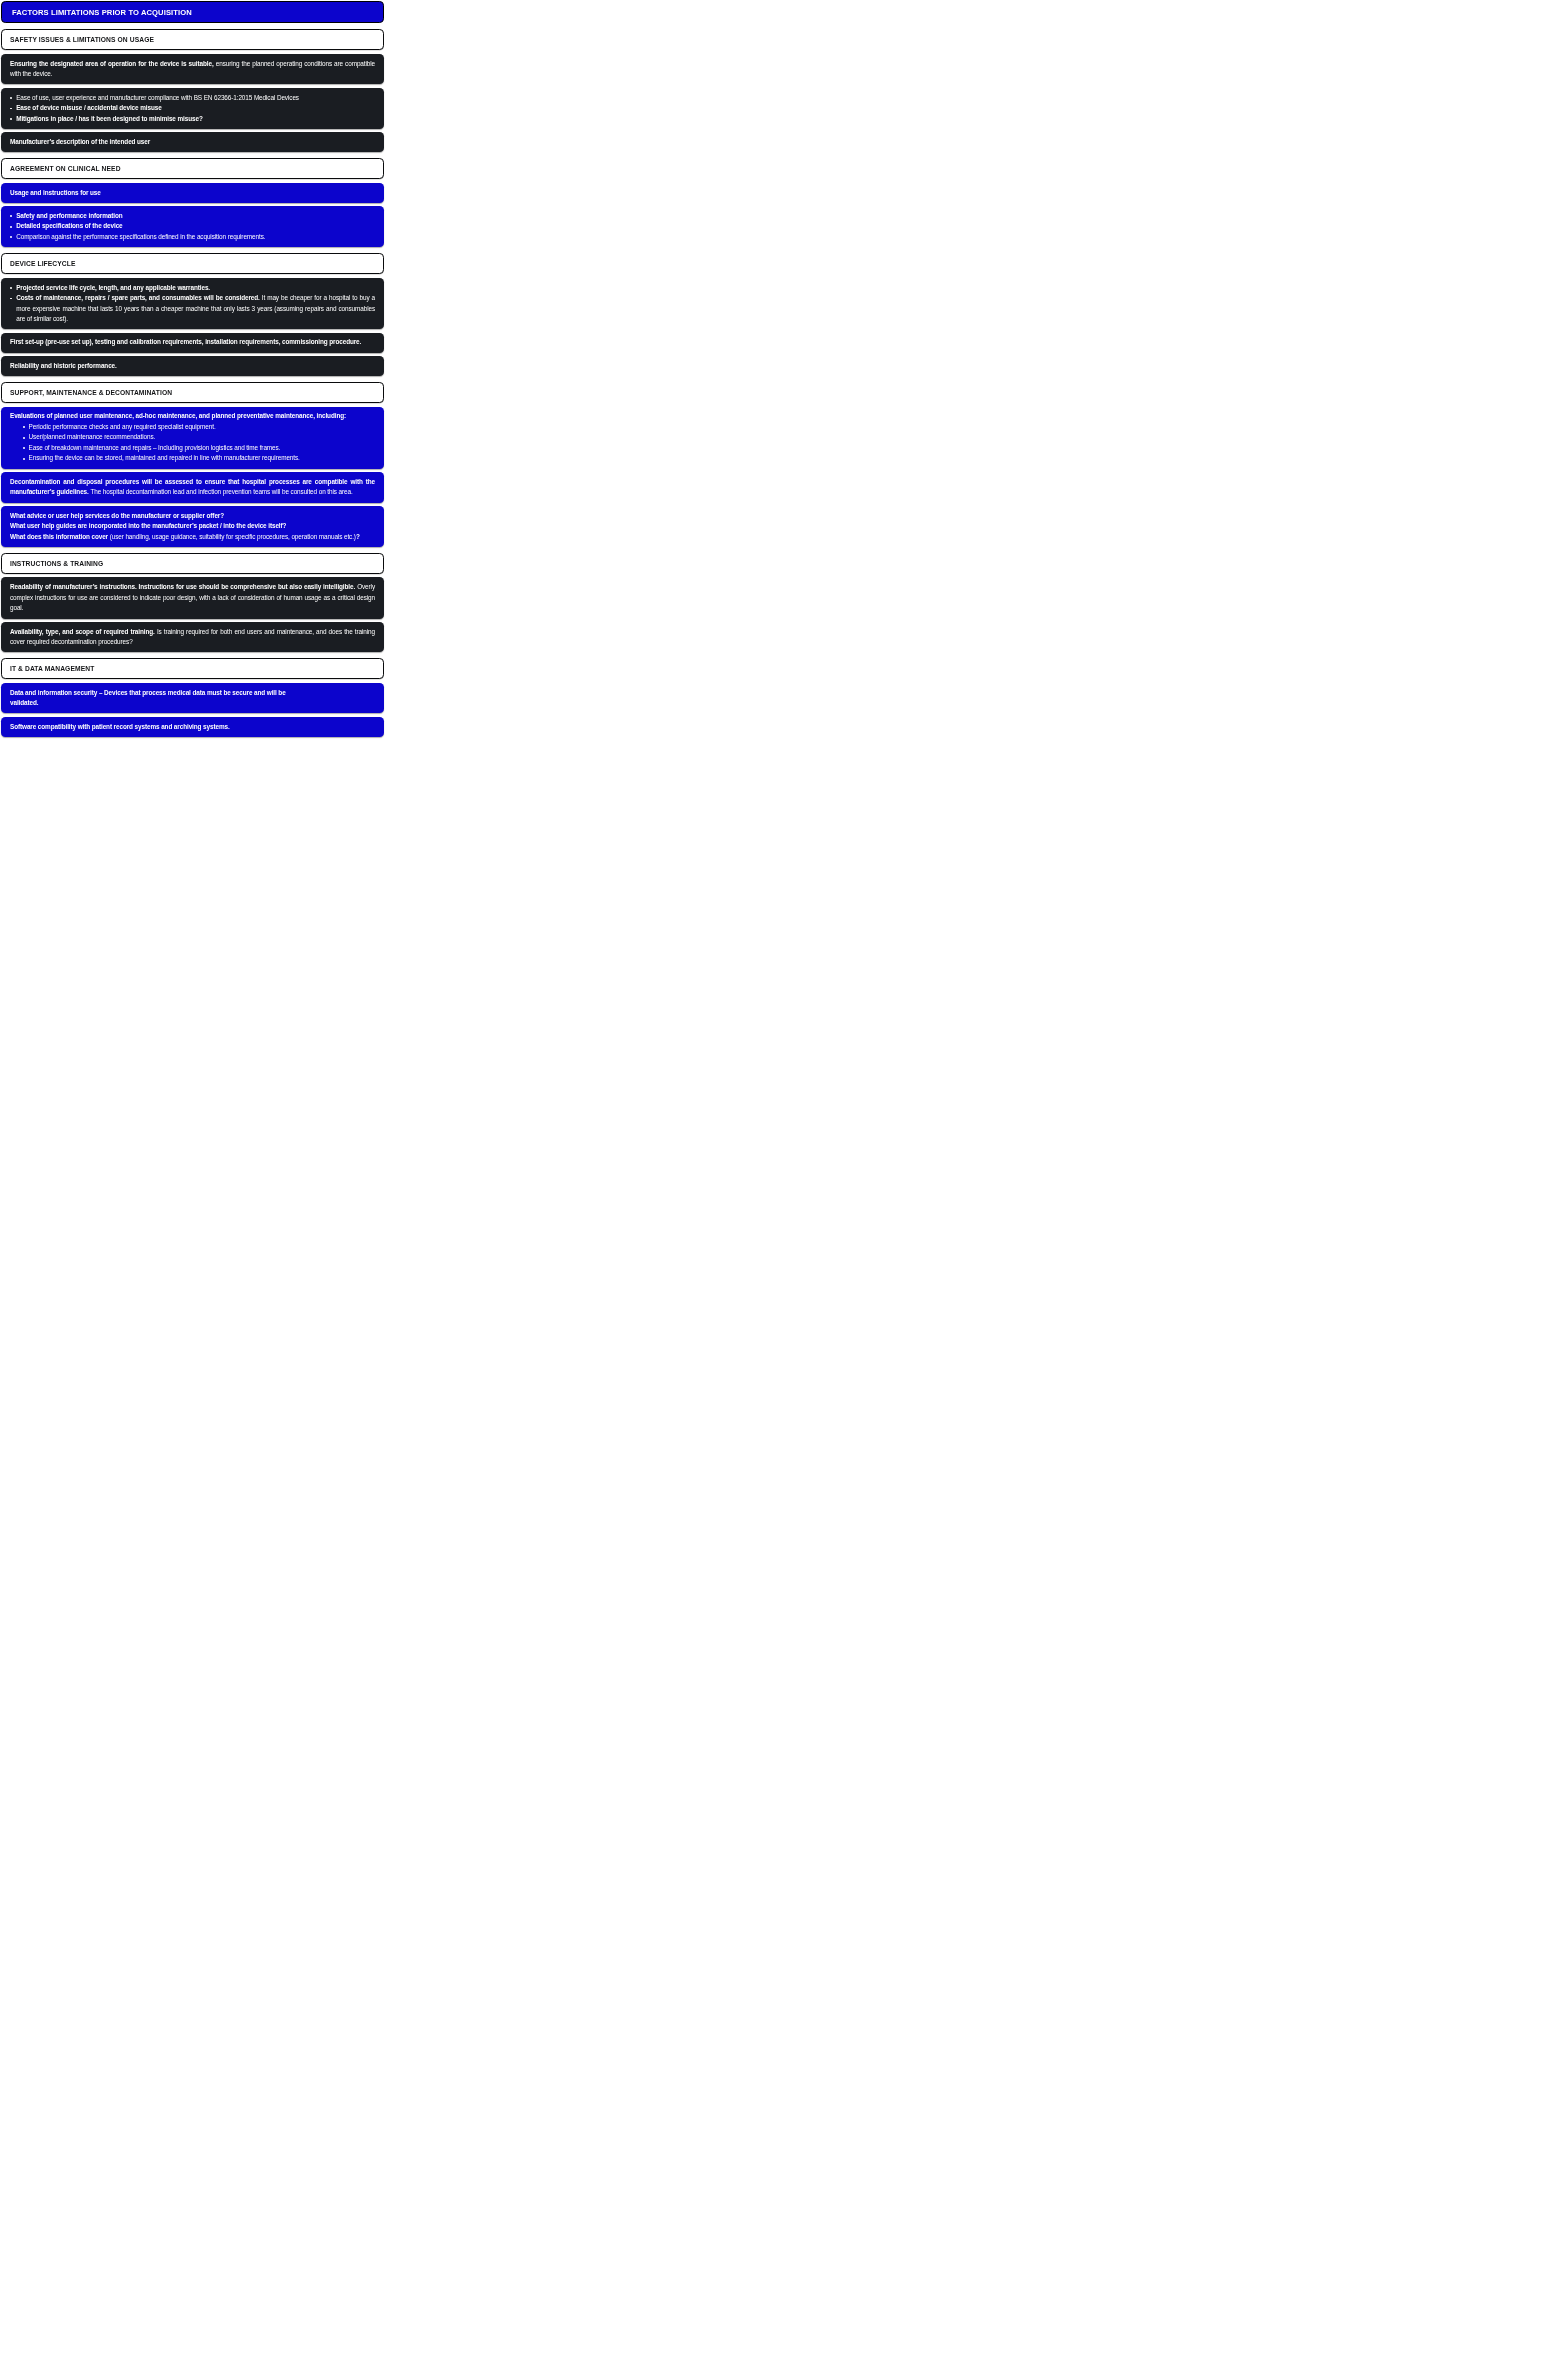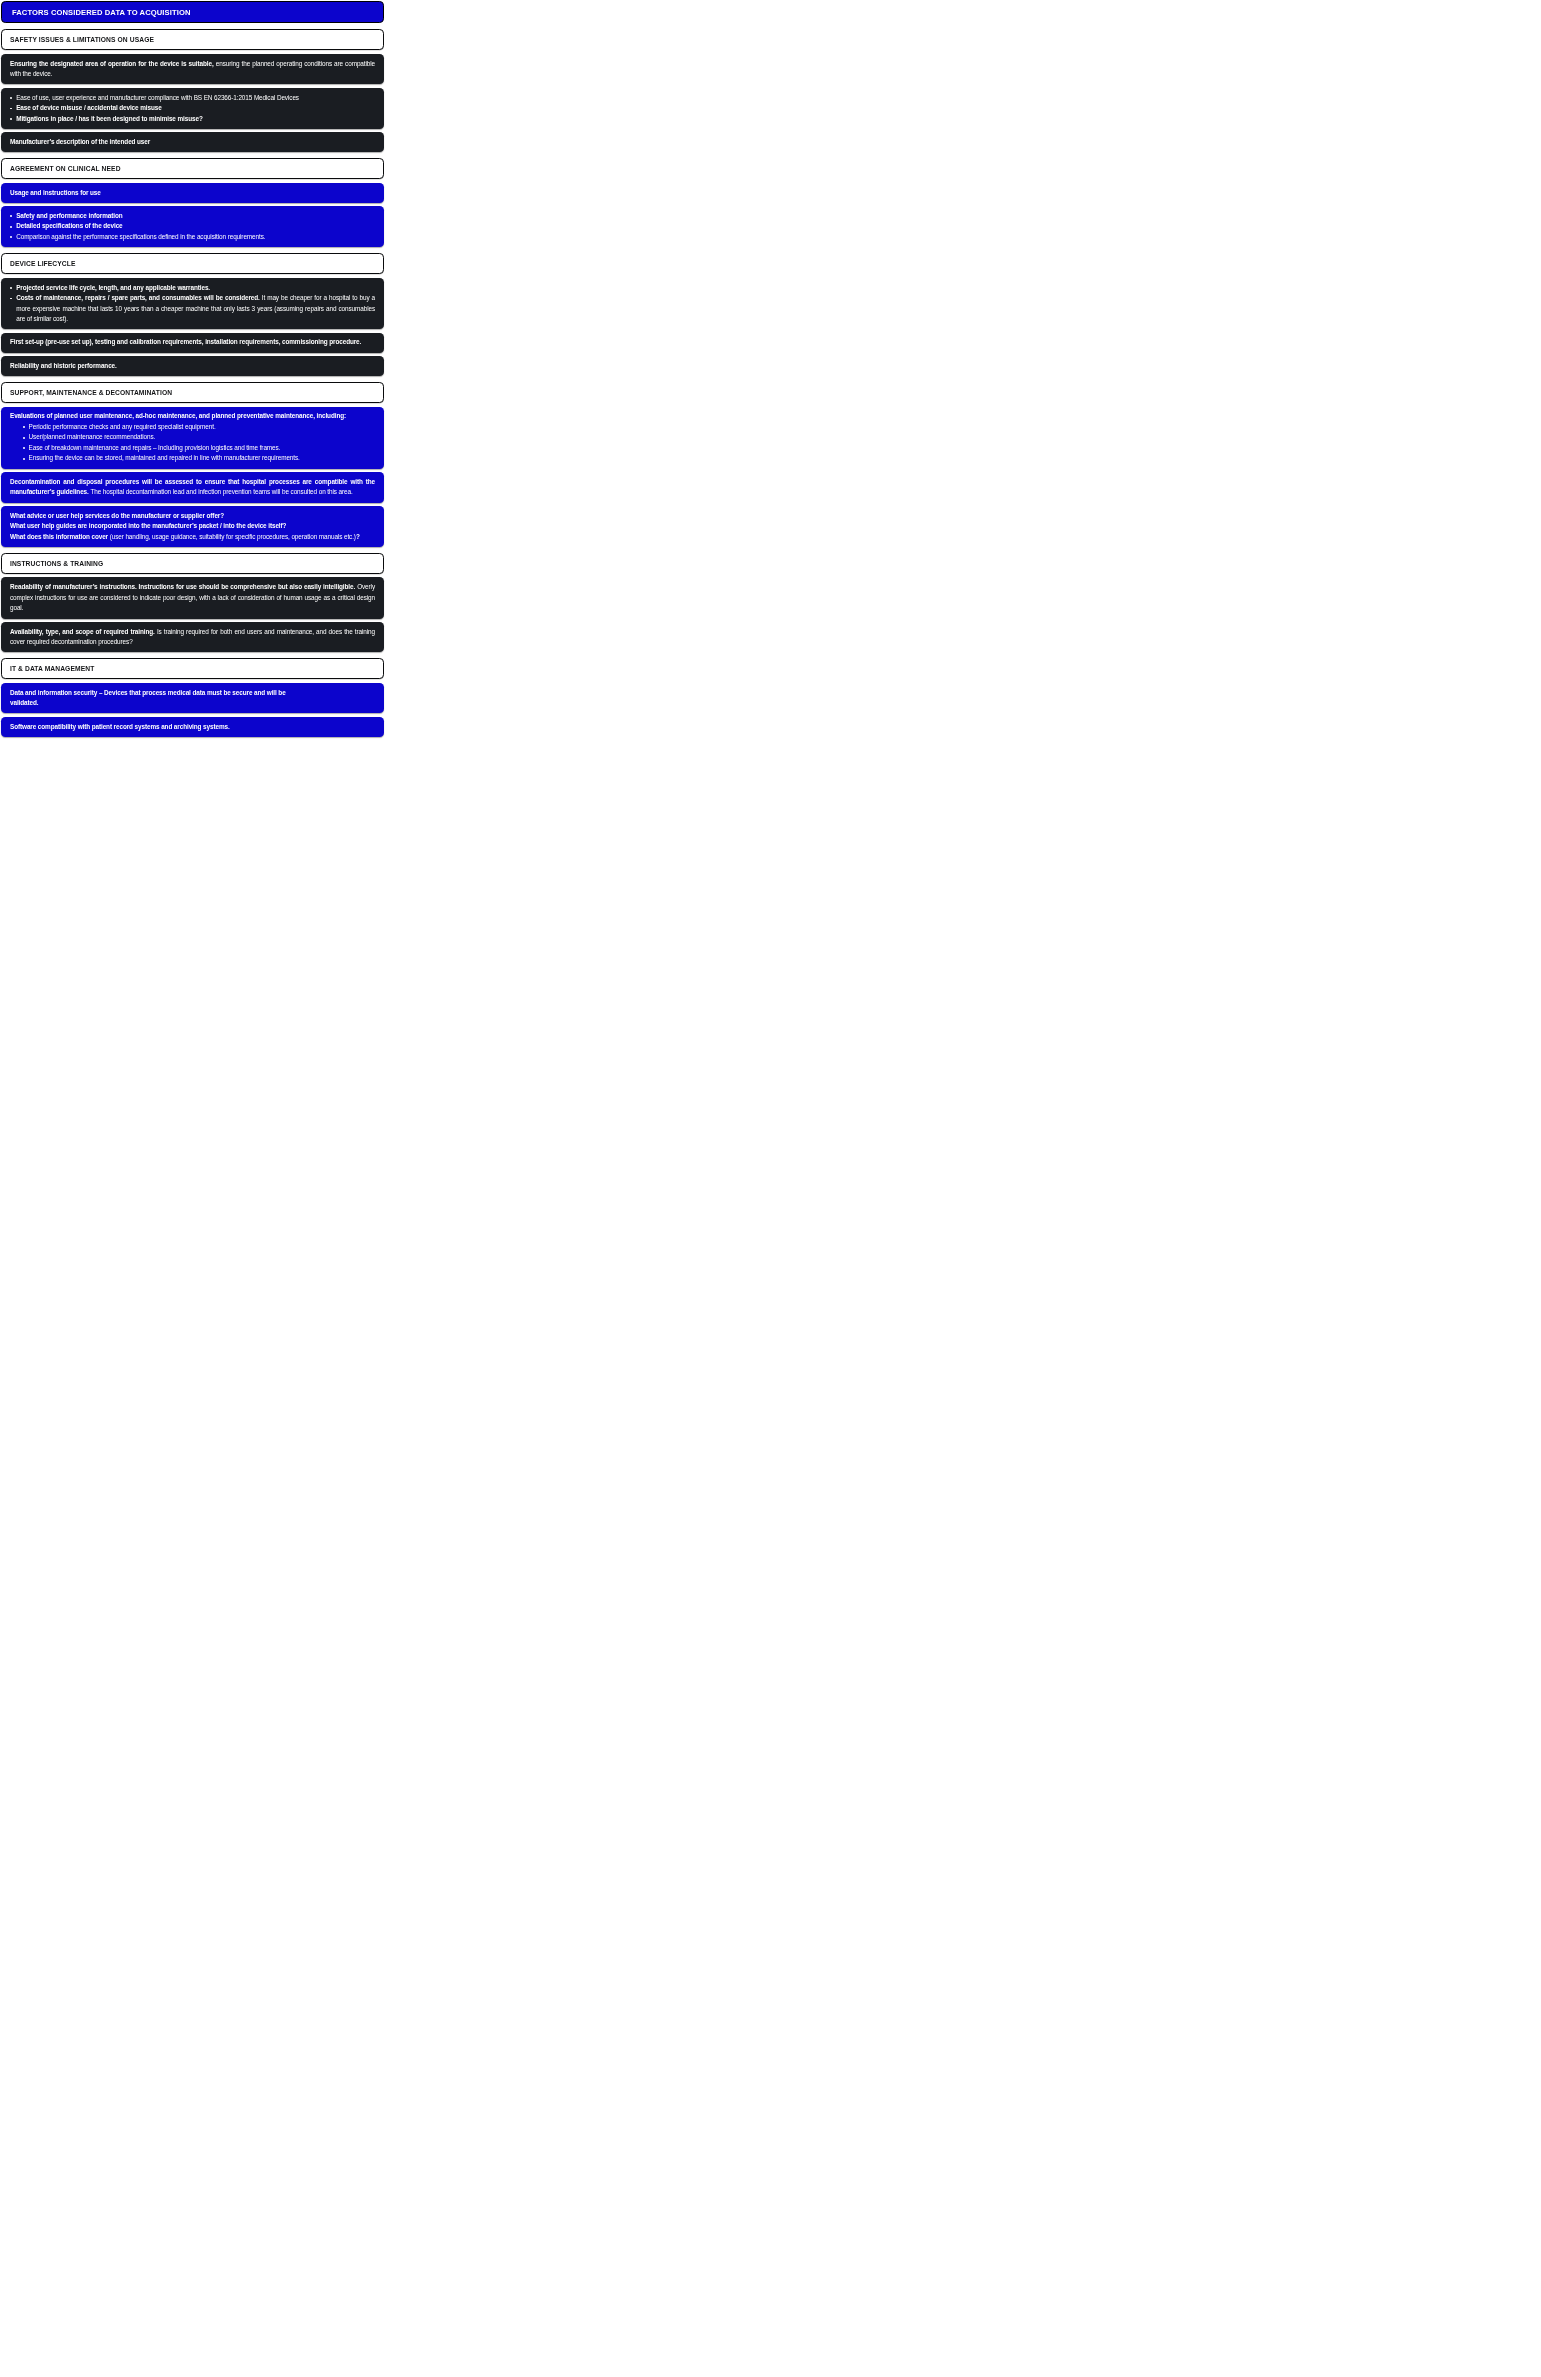--- a/index.html
+++ b/index.html
@@ -39,21 +39,21 @@
     width:1.9px;height:1.9px;border-radius:50%;background:currentColor;
   }
   .sub-li{margin-left:12.4px;}
 </style>
 </head>
 <body>
 
 <div class="page">
 
   <div class="box title-box">
-    <span>FACTORS CONSIDERED DATA TO ACQUISITION</span>
+    <span>FACTORS LIMITATIONS PRIOR TO ACQUISITION</span>
   </div>
 
   <div class="box header-box">
     <span>SAFETY ISSUES &amp; LIMITATIONS ON USAGE</span>
   </div>
 
   <div class="box content-box dark just">
     <p><span class="b">Ensuring the designated area of operation for the device is suitable, </span><span>ensuring the planned operating conditions are compatible with the device.</span></p>
   </div>
 

